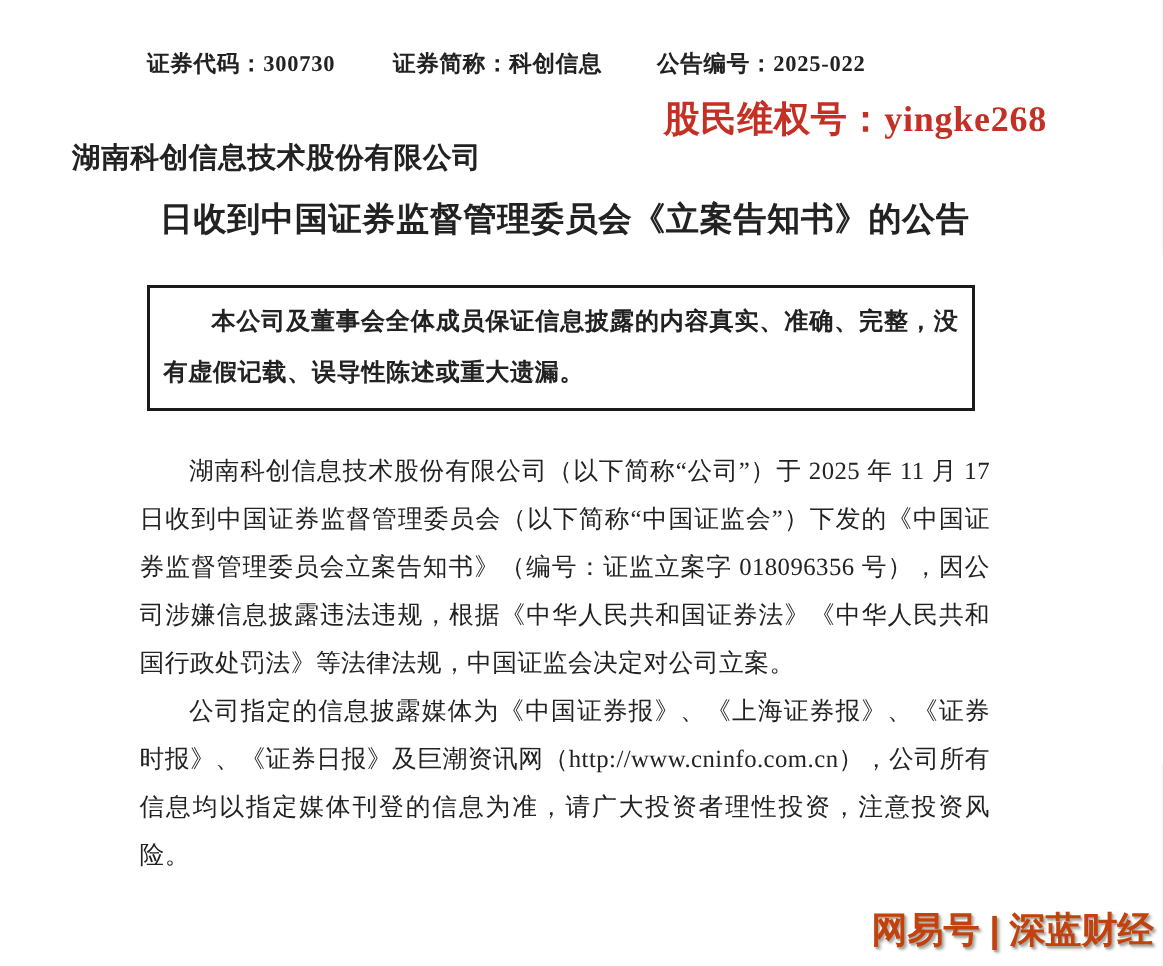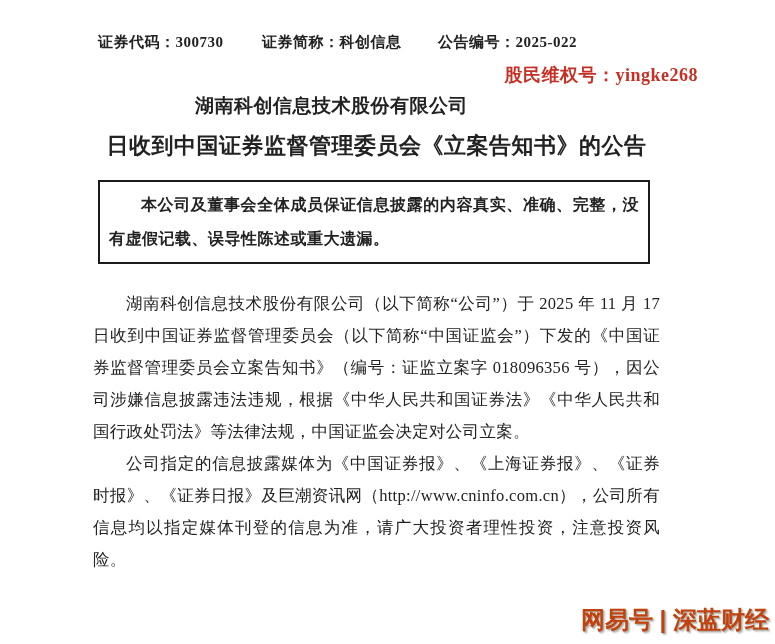--- a/index.html
+++ b/index.html
@@ -13,34 +13,34 @@
   
   .header-row{position:relative;height:20px;font-family:"Liberation Sans","DejaVu Sans",sans-serif;text-align:center;}
   .header-row span{
     position:absolute;top:0;font-size:15px;font-weight:bold;letter-spacing:.5px;white-space:nowrap;
     font-family:"Liberation Serif","DejaVu Serif",serif;
   }
   .h-code{left:5px;} .h-name{left:169px;} .h-no{left:345px;}
   
   .rights-tag{
     position:absolute;top:63px;right:77px;
-    font-size:18px;font-weight:bold;letter-spacing:.5px;white-space:nowrap;text-align:center;
+    font-size:24px;font-weight:bold;letter-spacing:.5px;white-space:nowrap;text-align:center;
   }
   
   .title-company{
-    margin-top:40px;text-align:center;transform:translateX(-45px);
+    margin-top:40px;text-align:left;transform:translateX(-45px);
     font-size:19px;font-weight:bold;line-height:26px;letter-spacing:.5px;
   }
   .title-announcement{
     margin-top:12px;text-align:center;
     font-size:22px;font-weight:bold;line-height:30px;letter-spacing:.5px;
   }
   
   .statement-box{
-    margin-top:19px;margin-left:5px;width:530px;
+    margin-top:29px;margin-left:5px;width:530px;
     border:2px solid #1b1b1b;padding:6px 9px;
   }
   .statement-box p{
     margin:0;font-size:16px;font-weight:bold;line-height:34px;
     text-indent:2em;text-align:justify;letter-spacing:.5px;
   }
   
   .body-text{margin-top:24px;}
   .body-text p{
     margin:0;font-size:16.5px;line-height:32px;

